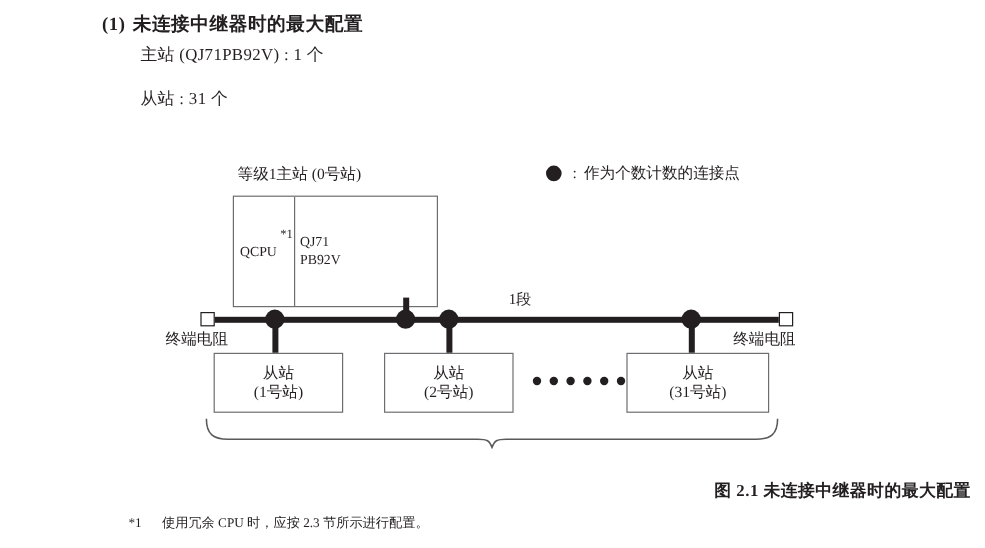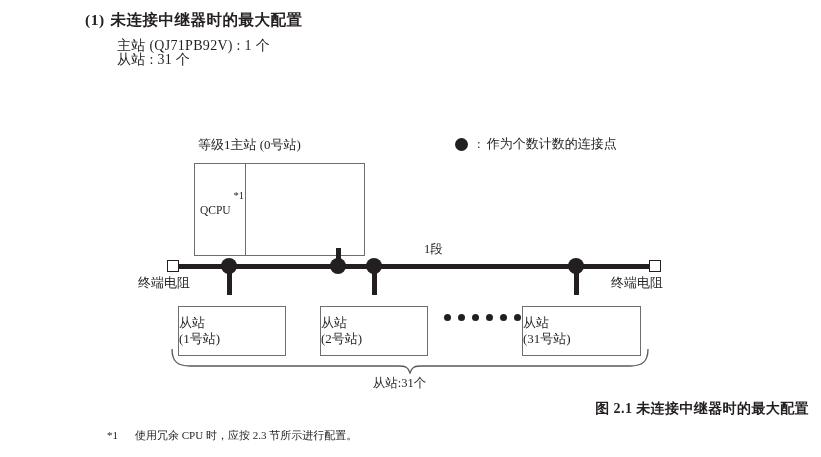--- a/index.html
+++ b/index.html
@@ -29,21 +29,21 @@
   .sec-title .num { margin-right: 6px; }
 
   .sec-line {
     position: absolute;
     left: 117px;
     font-size: 14px;
     white-space: nowrap;
     letter-spacing: 0.3px;
   }
   .sec-line-1 { top: 37px; }
-  .sec-line-2 { top: 51px; }
+  .sec-line-2 { top: 74px; }
 
   
   #diagram {
     position: absolute;
     left: 0;
     top: 0;
     width: 687px;
     height: 457px;
   }
 
@@ -160,28 +160,28 @@
   .seg-label {
     position: absolute;
     left: 424px;
     top: 241px;
     font-size: 12.5px;
   }
 
   
   .slave {
     position: absolute;
-    top: 306px;
+    top: 294px;
     height: 50px;
     border: 1.4px solid #6d6e71;
     box-sizing: border-box;
     background: #fff;
     display: flex;
     flex-direction: column;
-    align-items: flex-start;
+    align-items: center;
     justify-content: center;
     font-size: 13px;
     line-height: 1.25;
     white-space: nowrap;
   }
   .slave-1  { left: 178px; width: 108px; }
   .slave-2  { left: 320px; width: 108px; }
   .slave-31 { left: 522px; width: 119px; }
 
   .ellipsis {
@@ -258,20 +258,26 @@
 
 <div id="diagram">
 
   <div class="master-label">等级1主站 (0号站)</div>
 
   <div class="rack">
     <div class="rack-cell cell-cpu">
       <span>QCPU</span>
       <span class="cpu-note">*1</span>
     </div>
+    <div class="rack-cell cell-net">
+      <div>
+        <div>QJ71</div>
+        <div>PB92V</div>
+      </div>
+    </div>
   </div>
 
   <div class="bus"></div>
 
   <div class="term term-left"></div>
   <div class="term term-right"></div>
   <div class="term-label term-label-left">终端电阻</div>
   <div class="term-label term-label-right">终端电阻</div>
 
   <div class="seg-label">1段</div>
@@ -308,23 +314,20 @@
       <span></span>
       <span></span>
     </div>
 
   <div class="brace-wrap">
     <svg width="480" height="26" viewBox="0 0 480 26">
       <path d="M2,1 C2,14 8,18 20,18 L228,18 C236,18 238,19 240,25
                C242,19 244,18 252,18 L460,18 C472,18 478,14 478,1" fill="none" stroke="#58595b" stroke-width="1.3"></path>
     </svg>
   </div>
-  <div class="brace-label">
-    <span>从站:31个</span>
-  </div>
 </div>
 
 <div class="fig-caption">
   <span>图 2.1  未连接中继器时的最大配置</span>
 </div>
 
 <div class="footnote">
   <span class="fn-mark">*1</span><span>使用冗余 CPU 时，应按 2.3 节所示进行配置。</span>
 </div>
 

